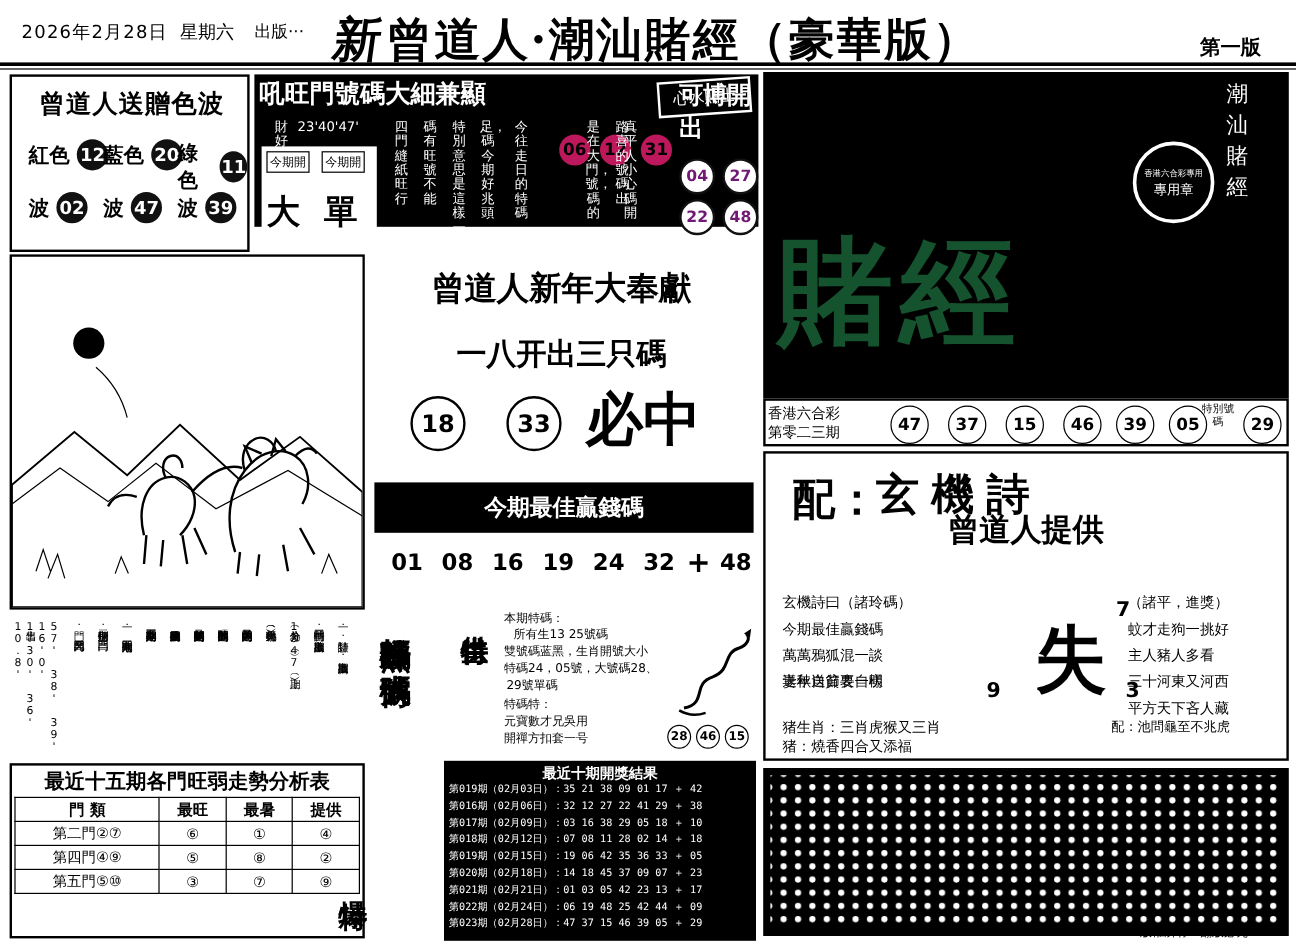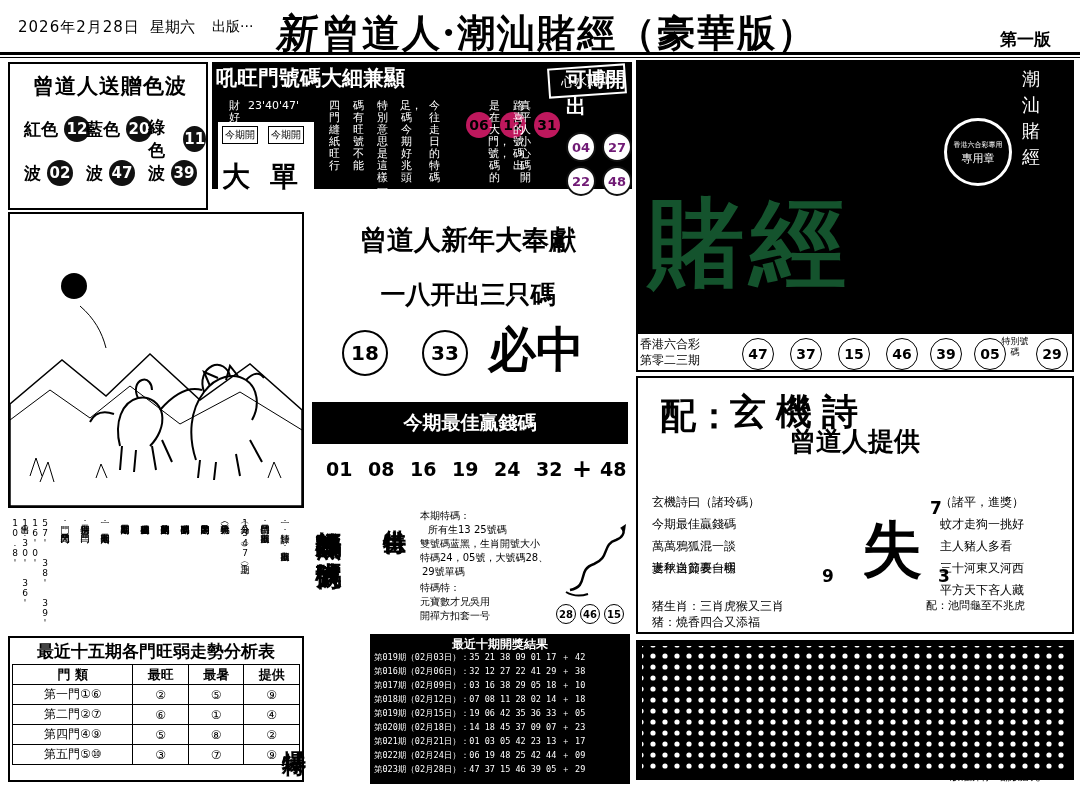--- a/index.html
+++ b/index.html
@@ -344,26 +344,20 @@
   <div class="abs" id="trend-title">最近十五期各門旺弱走勢分析表</div>
   <table id="trend-table">
     <tbody>
         <tr>
       <th>門 類</th>
       <th>最旺</th>
       <th>最暑</th>
       <th>提供</th>
     </tr>
     <tr>
-      <td><span>第一門</span><span>①⑥</span></td>
-      <td>②</td>
-      <td>⑤</td>
-      <td>⑨</td>
-    </tr>
-    <tr>
       <td><span>第二門</span><span>②⑦</span></td>
       <td>⑥</td>
       <td>①</td>
       <td>④</td>
     </tr>
     <tr>
       <td><span>第四門</span><span>④⑨</span></td>
       <td>⑤</td>
       <td>⑧</td>
       <td>②</td>

